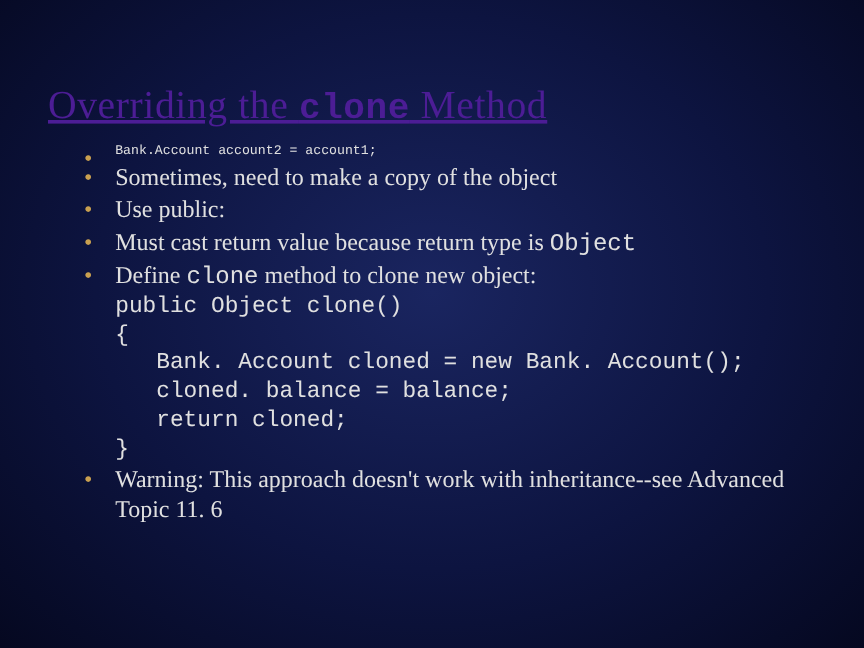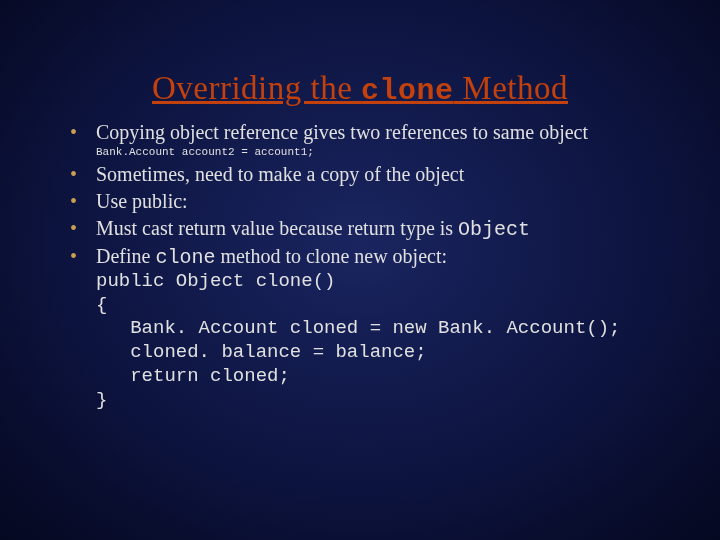--- a/index.html
+++ b/index.html
@@ -13,22 +13,21 @@
     color: #e0e0e0;
     overflow: hidden;
   }
   .slide {
     padding: 70px 40px 20px 40px;
     box-sizing: border-box;
     width: 720px;
     height: 540px;
   }
   .title {
-    text-align: center;
-    color: #c2410c;
+    color: #4c1d95;
     font-size: 33px;
     text-decoration: underline;
     margin-bottom: 12px;
     letter-spacing: 0.5px;
   }
   .title .mono {
     font-family: "Courier New", Courier, monospace;
     font-weight: bold;
     font-size: 30px;
   }
@@ -82,21 +81,20 @@
 
 <div class="slide">
 
   <div class="title">
     <span>Overriding the </span><span class="mono">clone</span><span> Method</span>
   </div>
 
   <ul class="top">
 
     <li>
-      <span>Copying object reference gives two references to same object</span>
       <span class="code">Bank.Account account2 = account1;</span>
     </li>
 
     <li>
       <span>Sometimes, need to make a copy of the object</span>
     </li>
 
     <li>
       <span>Use public:</span>
     </li>
@@ -108,16 +106,19 @@
     <li>
       <span>Define </span><span class="inline-mono">clone</span><span> method to clone new object:</span>
       <span class="codeblock">public Object clone()
 {
    Bank. Account cloned = new Bank. Account();
    cloned. balance = balance;
    return cloned;
 }</span>
     </li>
 
+    <li>
+      <span>Warning: This approach doesn't work with inheritance--see Advanced Topic 11. 6</span>
+    </li>
 
   </ul>
 
 </div>
 
 </body></html>

